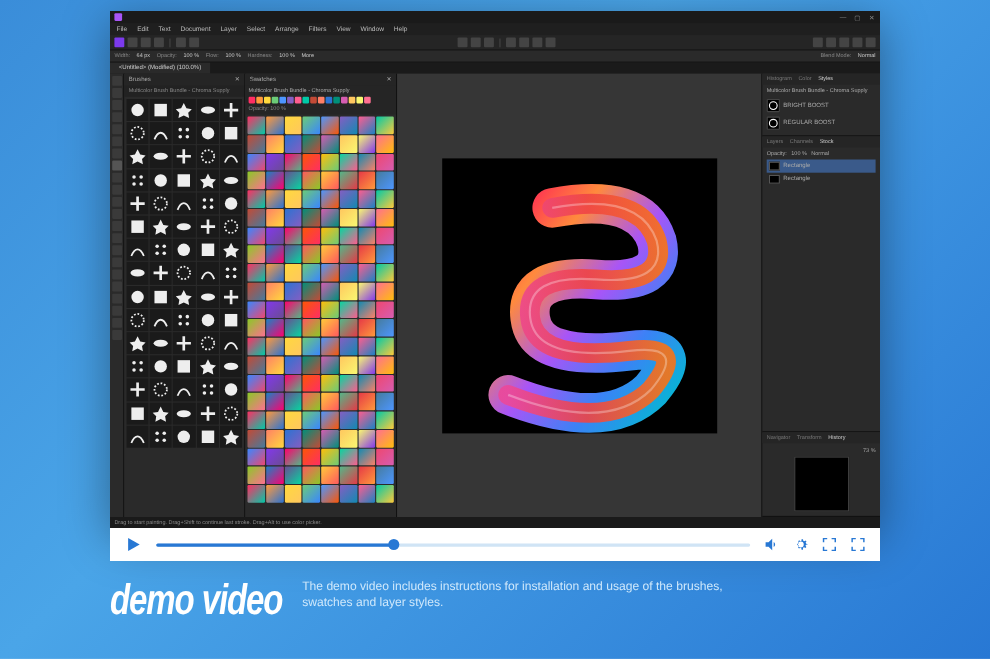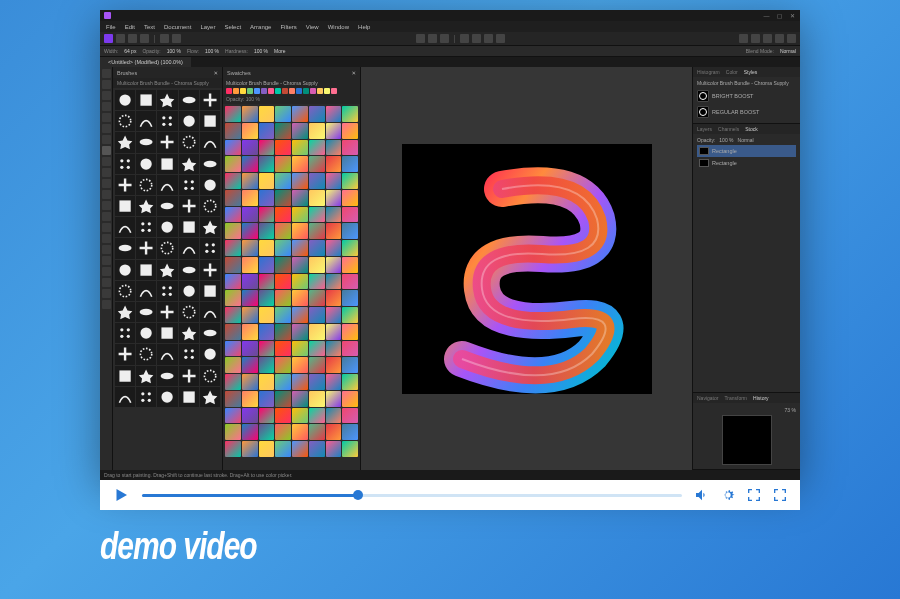--- a/index.html
+++ b/index.html
@@ -884,13 +884,14 @@
         <path d="M3 3h6v2H5v4H3V3zm18 0v6h-2V5h-4V3h6zM3 21v-6h2v4h4v2H3zm18 0h-6v-2h4v-4h2v6z" fill="#2878d4"></path>
       </svg>
     <svg width="16" height="16" viewBox="0 0 24 24">
         <path d="M9 3v2H5v4H3V3h6zm6 0h6v6h-2V5h-4V3zM3 15h2v4h4v2H3v-6zm18 0v6h-6v-2h4v-4h2z" fill="#2878d4" transform="rotate(180 12 12)"></path>
       </svg>
   </div>
 </div>
 
 <div class="footer">
   <div class="footer-title">demo video</div>
+  <div class="footer-desc">The demo video includes instructions for installation and usage of the brushes, swatches and layer styles.</div>
 </div>
 
 </body></html>

